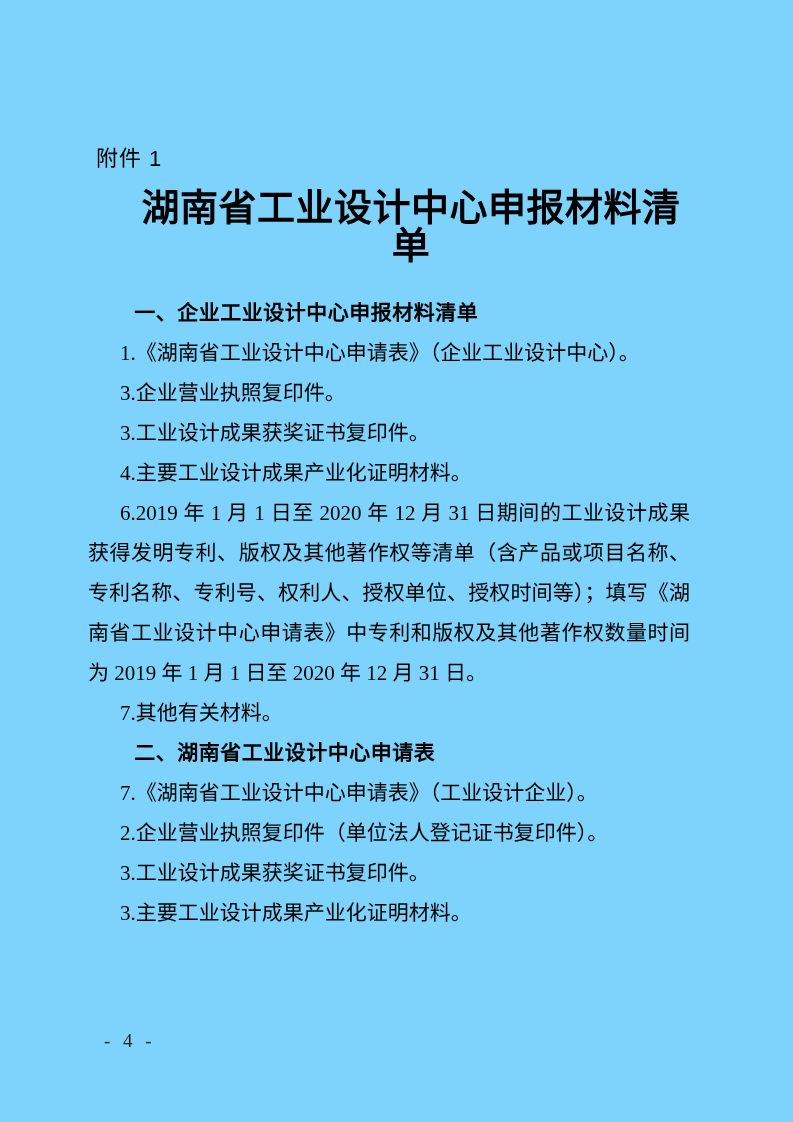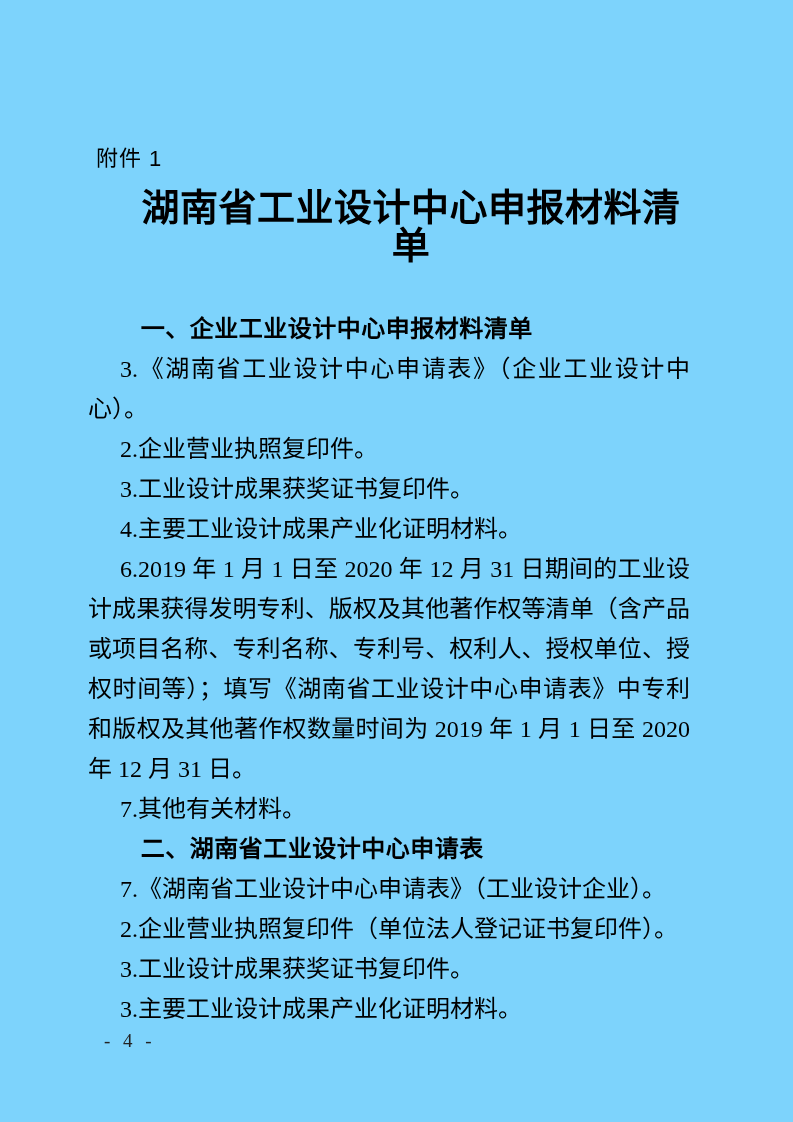--- a/index.html
+++ b/index.html
@@ -33,22 +33,22 @@
     margin: 16px 0 0 0;
     padding-left: 44px;
     text-align: center;
     font-family: "Liberation Serif", "DejaVu Serif", serif;
     font-weight: bold;
     font-size: 38px;
     line-height: 38px;
     letter-spacing: 0.5px;
   }
   .body-block {
-    margin-top: 44px;
-    font-size: 24px;
+    margin-top: 28px;
+    font-size: 21px;
     line-height: 40px;
     text-align: justify;
     text-justify: inter-ideograph;
   }
   .body-block p {
     margin: 0;
     padding: 0;
   }
   .section-heading {
     font-family: "Liberation Sans", "DejaVu Sans", sans-serif;
@@ -76,22 +76,22 @@
   <div class="content">
 
     <p class="attachment-label">附件 1</p>
 
     <h1 class="doc-title">湖南省工业设计中心申报材料清单</h1>
 
     <div class="body-block">
 
       <p class="section-heading">一、企业工业设计中心申报材料清单</p>
 
-      <p class="doc-item">3.《湖南省工业设计中心申请表》（企业工业设计中心）。</p>
-      <p class="doc-item">2.企业营业执照复印件。</p>
+      <p class="doc-item">1.《湖南省工业设计中心申请表》（企业工业设计中心）。</p>
+      <p class="doc-item">3.企业营业执照复印件。</p>
       <p class="doc-item">3.工业设计成果获奖证书复印件。</p>
       <p class="doc-item">4.主要工业设计成果产业化证明材料。</p>
       <p class="doc-item">6.2019 年 1 月 1 日至 2020 年 12 月 31 日期间的工业设计成果获得发明专利、版权及其他著作权等清单（含产品或项目名称、专利名称、专利号、权利人、授权单位、授权时间等）；填写《湖南省工业设计中心申请表》中专利和版权及其他著作权数量时间为 2019 年 1 月 1 日至 2020 年 12 月 31 日。</p>
       <p class="doc-item">7.其他有关材料。</p>
 
       <p class="section-heading">二、湖南省工业设计中心申请表</p>
 
       <p class="doc-item">7.《湖南省工业设计中心申请表》（工业设计企业）。</p>
       <p class="doc-item">2.企业营业执照复印件（单位法人登记证书复印件）。</p>
       <p class="doc-item">3.工业设计成果获奖证书复印件。</p>

